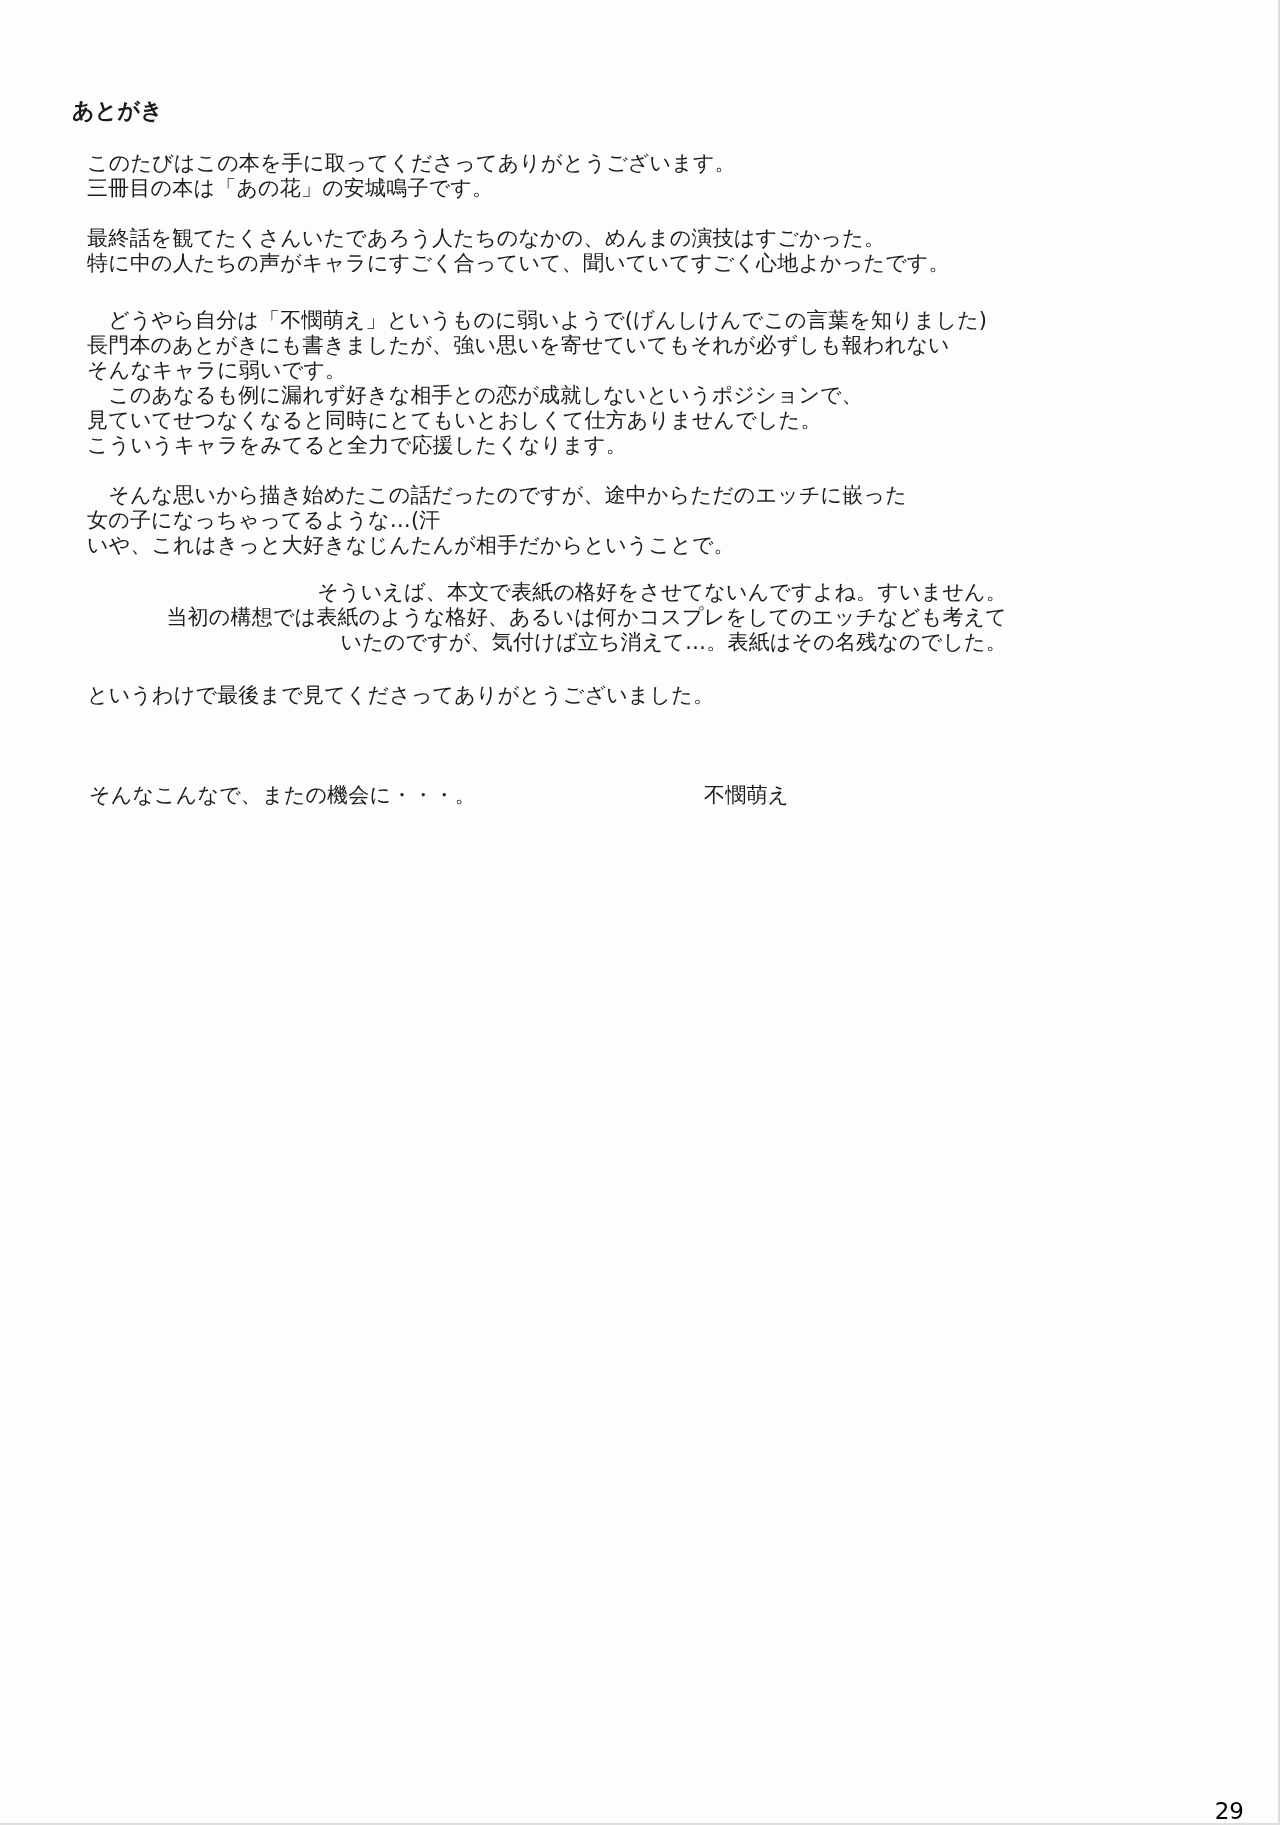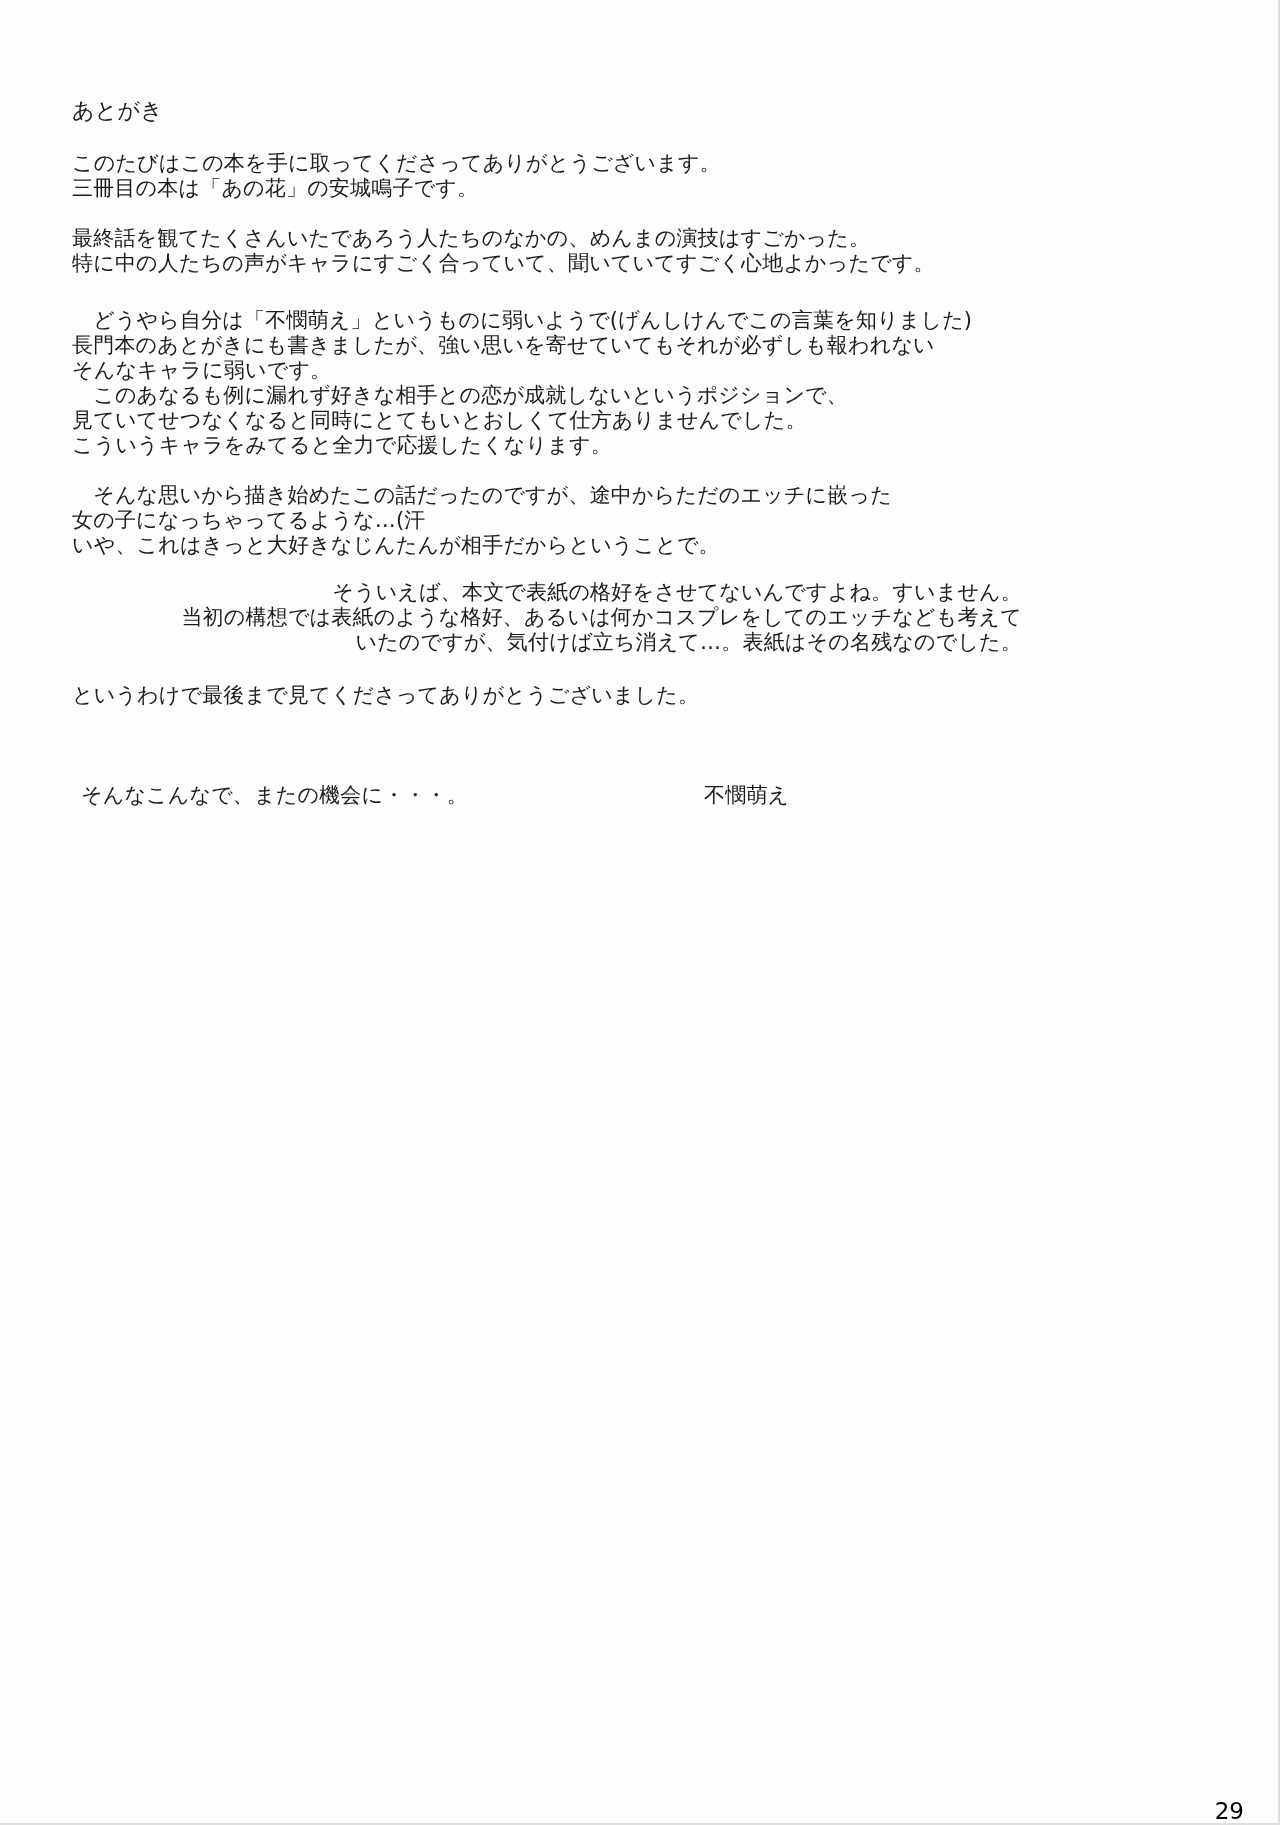--- a/index.html
+++ b/index.html
@@ -30,36 +30,36 @@
     top: 98px;
     width: 950px;
     font-size: 21px;
     line-height: 25px;
     letter-spacing: 0.2px;
   }
   .title {
     font-size: 22px;
     line-height: 25px;
     margin: 0 0 0 0;
-    font-weight: normal;
+    font-weight: bold;
   }
-  .para { margin: 0; }
+  .para { margin: 15px; }
   .p1 { margin-top: 28px; }
   .p2 { margin-top: 25px; }
   .p3 { margin-top: 32px; }
   .p4 { margin-top: 25px; }
   .p5 { margin-top: 22px; text-align: right; }
   .p6 { margin-top: 28px; }
   .line { white-space: nowrap; }
   .signoff-row {
     position: relative;
     margin-top: 75px;
     height: 25px;
   }
-  .signoff-left { position: absolute; left: 9px; top: 0; white-space: nowrap; }
+  .signoff-left { position: absolute; left: 17px; top: 0; white-space: nowrap; }
   .signoff-right { position: absolute; left: 632px; top: 0; white-space: nowrap; }
   .page-number {
     position: absolute;
     right: 36px;
     bottom: 2px;
     font-size: 23px;
     line-height: 23px;
     color: #000000;
   }
 </style>

